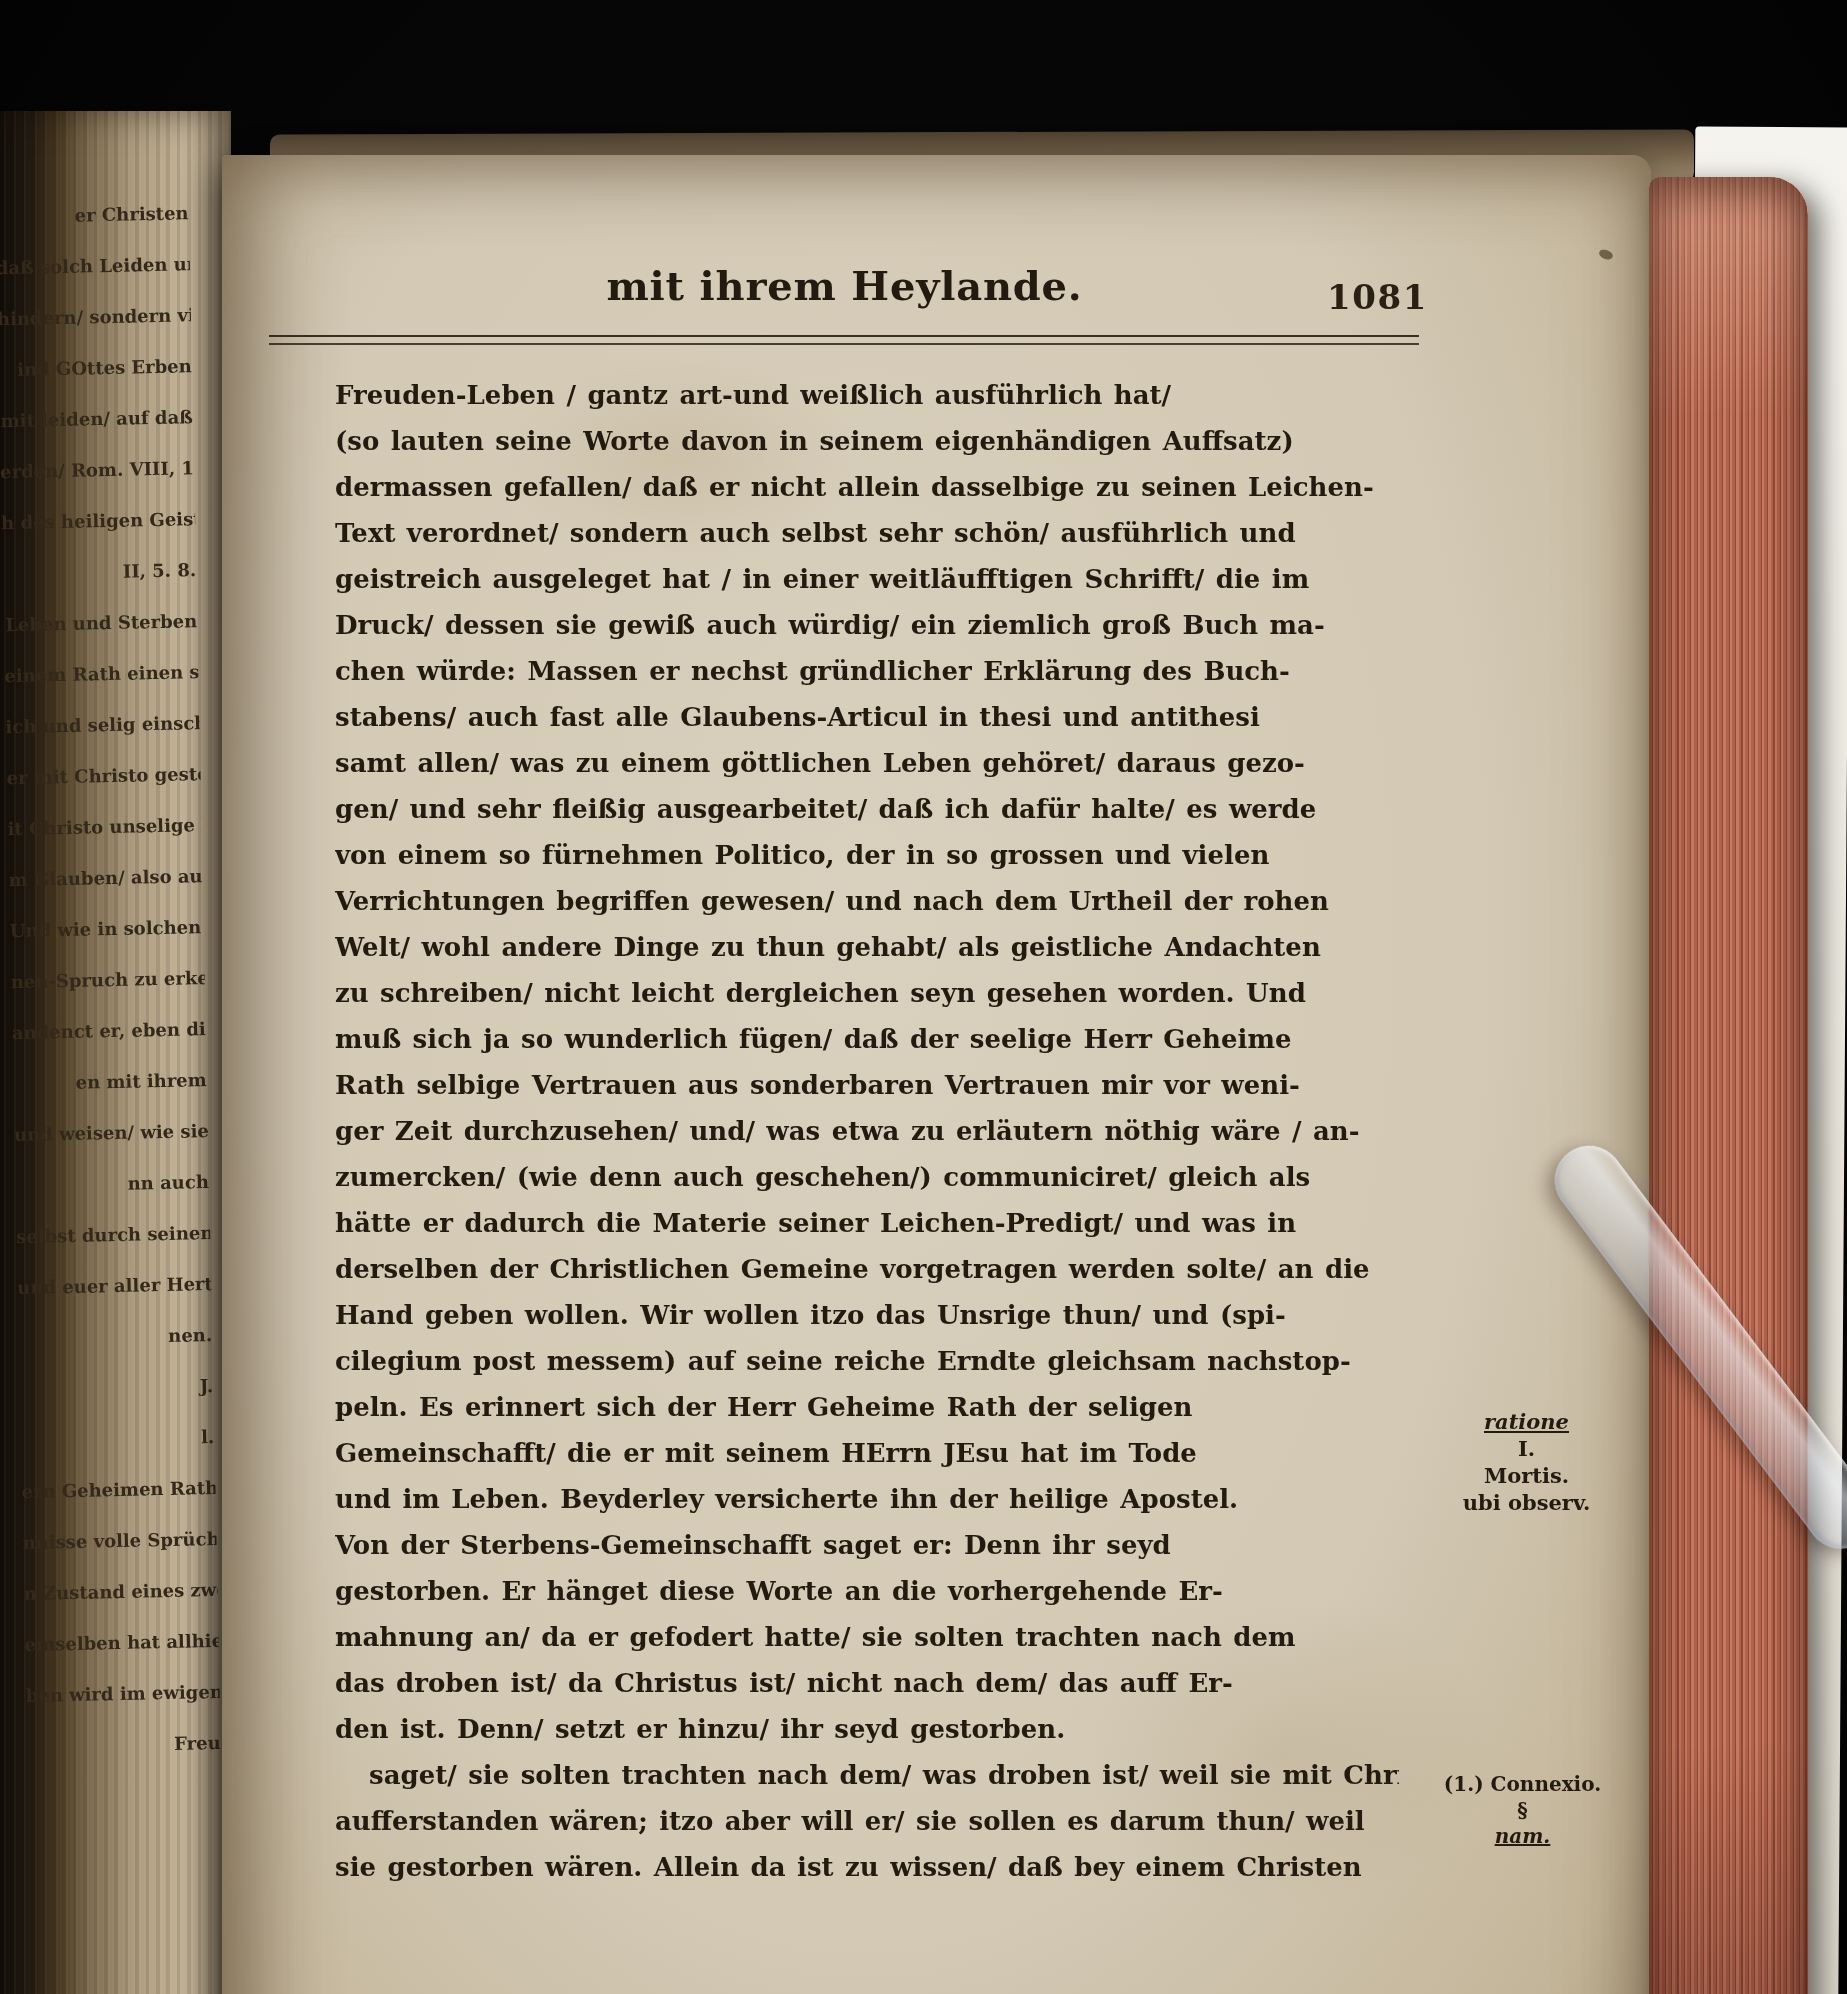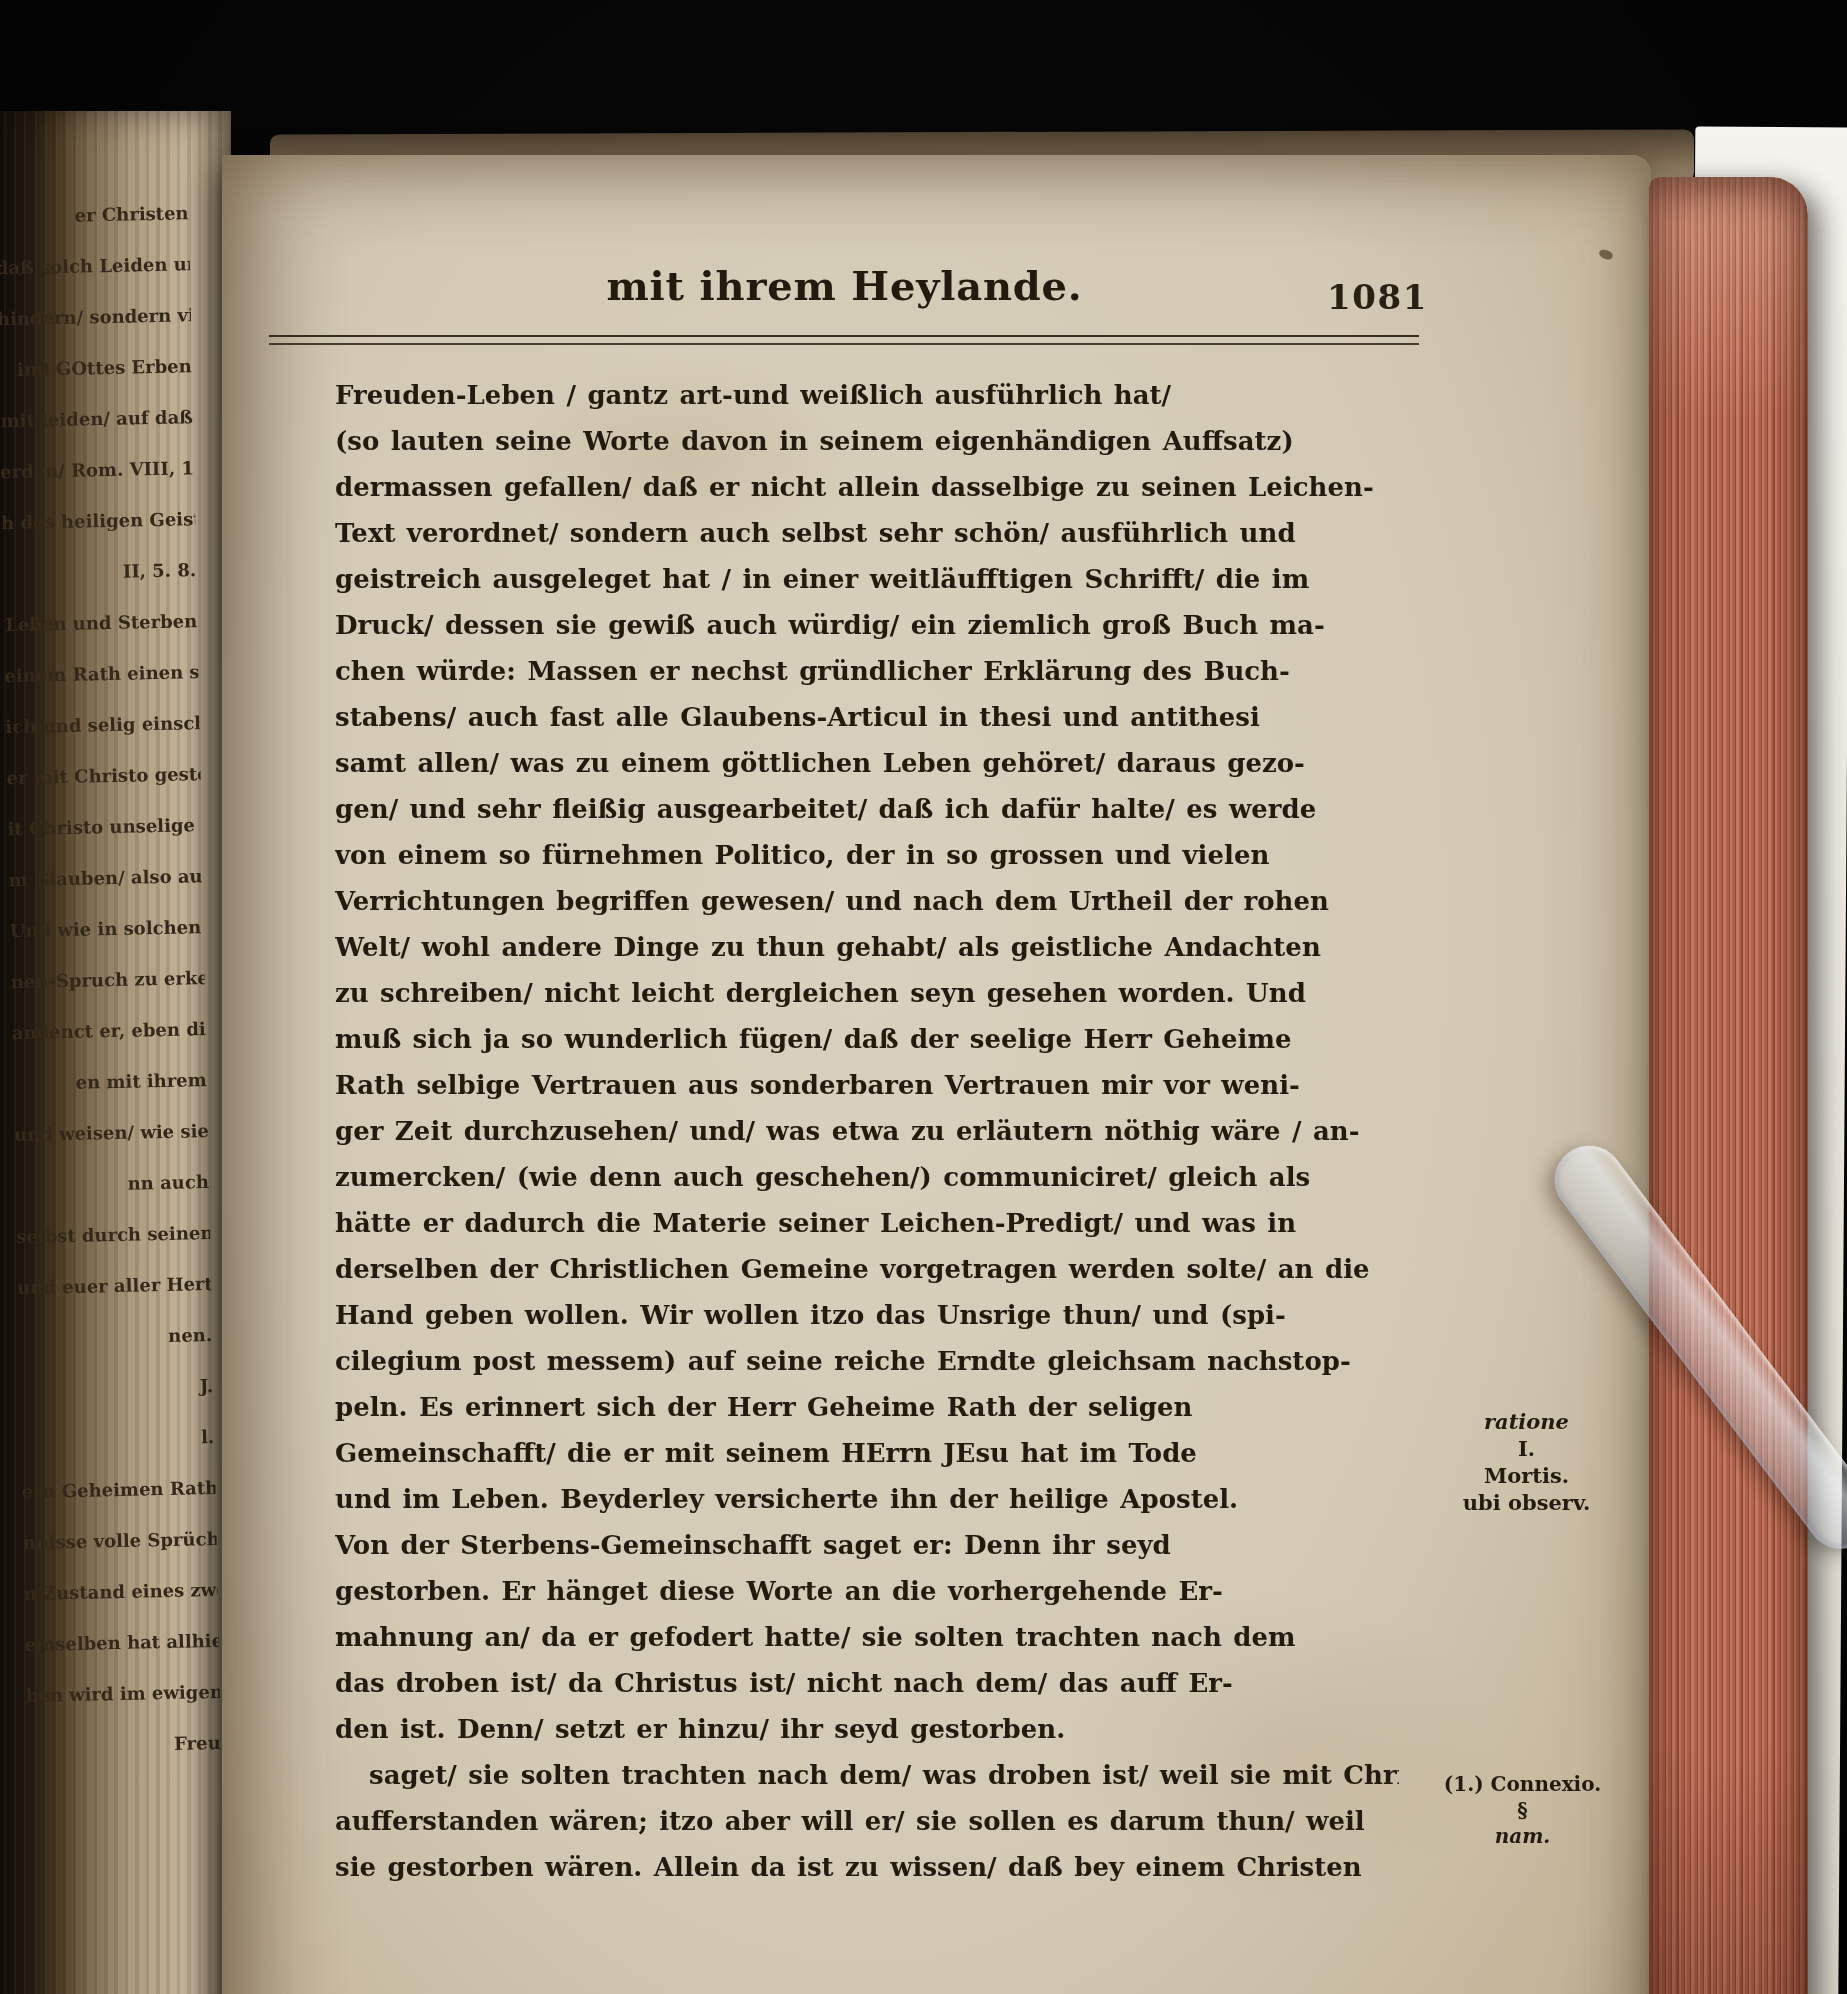--- a/index.html
+++ b/index.html
@@ -55,21 +55,21 @@
 
   .catchline{position:absolute;left:113px;top:1840px;width:1064px;height:46px;
              font-size:26px;font-weight:700;color:#241b10;}
   .sig-mark{position:absolute;left:55%;}
   .catchword{position:absolute;right:18.4px;}
 
   .margin-note{position:absolute;width:227px;text-align:center;color:#241b10;font-weight:600;}
   .note1{left:1191px;top:1253px;font-size:21px;line-height:27px;}
   .note2{left:1187px;top:1616px;font-size:20px;line-height:26px;}
   .margin-note .mline{display:block;white-space:nowrap;}
-  .ital{font-style:italic;}
+  .ital{font-style:italic;text-decoration:underline;}
 
   
   .fore-edge{position:absolute;left:1649px;top:177px;width:159px;height:2008px;
              background:
                linear-gradient(180deg, rgba(255,230,205,.28) 0%, rgba(0,0,0,0) 12%, rgba(0,0,0,0) 78%, rgba(45,12,6,.4) 100%),
                repeating-linear-gradient(90deg,#b2614c 0 2.8px,#8e4a37 2.8px 4px,#c47b60 4px 6.4px);
              border-radius:10.4px 38px 38px 10.4px;
              box-shadow: inset 0 18px 36px rgba(60,25,15,.5),
                          inset 0 -24px 44px rgba(60,25,15,.45),
                          10.4px 9.6px 28px rgba(0,0,0,.55);}

